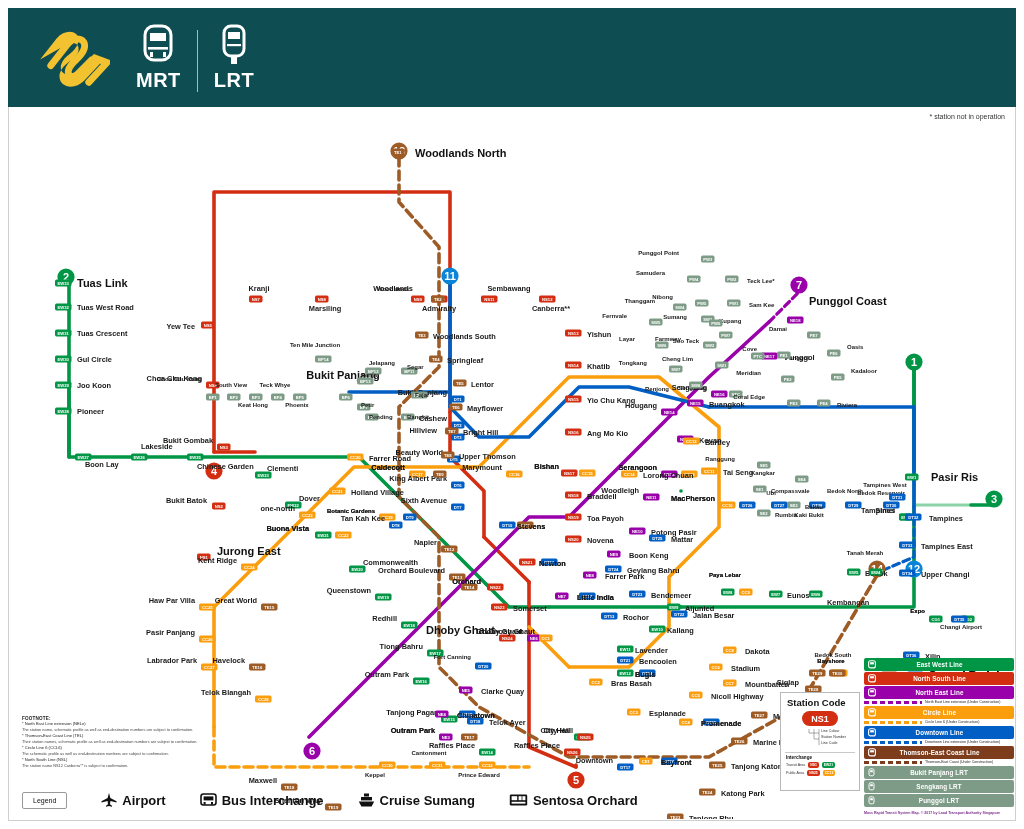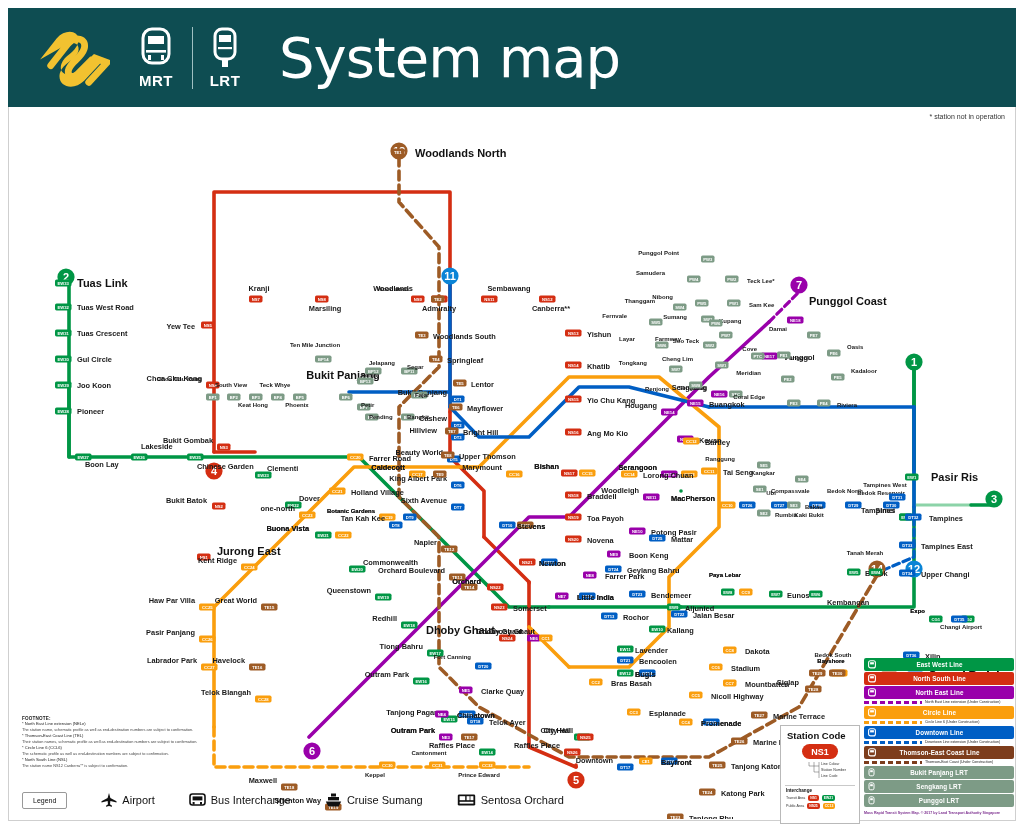--- a/index.html
+++ b/index.html
@@ -6,32 +6,32 @@
   html,body{margin:0;padding:0;background:#ffffff;}
   body{font-family:"Liberation Sans", sans-serif;}
   #page{position:relative;width:1024px;height:829px;background:#fff;overflow:hidden;}
 
   
   #header{position:absolute;left:8px;top:8px;width:1008px;height:99px;background:#0e4d52;display:flex;align-items:center;}
   #logo{margin-left:26px;width:76px;height:58px;flex:none;}
   #modeicons{display:flex;align-items:flex-end;margin-left:26px;}
   .modeblock{display:flex;flex-direction:column;align-items:center;color:#fff;}
   .modeblock svg{display:block;}
-  .modelabel{font-size:15px;font-weight:bold;letter-spacing:.5px;margin-top:2px;color:#fff;}
+  .modelabel{font-size:20px;font-weight:bold;letter-spacing:.5px;margin-top:2px;color:#fff;}
   #modedivider{width:1px;height:62px;background:#9fc0c2;margin:0 16px;}
   #systitle{margin-left:38px;color:#ffffff;font-size:56px;font-weight:normal;letter-spacing:-1px;font-family:"DejaVu Sans", sans-serif;}
 
   
   #map{position:absolute;left:8px;top:107px;width:1008px;height:714px;background:#fff;border:1px solid #cfcfcf;border-top:none;}
   #mapsvg{position:absolute;left:0;top:0;}
 
   .notop{position:absolute;right:10px;top:6px;font-size:7px;color:#333;}
 
   
-  #codebox{position:absolute;left:771px;top:618px;width:80px;height:99px;border:1px solid #b9b9b9;background:#fff;}
+  #codebox{position:absolute;left:771px;top:585px;width:80px;height:99px;border:1px solid #b9b9b9;background:#fff;}
   #codebox .ttl{font-size:9.5px;font-weight:bold;color:#111;padding:4px 0 0 6px;}
   #codebox .nsbadge{margin:3px auto 0 auto;width:36px;height:15px;border-radius:8px;background:#d42e12;color:#fff;font-size:9px;font-weight:bold;display:flex;align-items:center;justify-content:center;}
   #codebox .leadbox{position:relative;height:24px;margin-top:1px;}
   #codebox .lead{position:absolute;font-size:3.6px;color:#333;left:40px;}
   #codebox .hr{height:1px;background:#c9c9c9;margin:1px 4px 2px 4px;}
   #codebox .sub{font-size:4.6px;font-weight:bold;color:#111;padding-left:5px;}
   #codebox .row{display:flex;align-items:center;gap:3px;padding-left:5px;margin-top:2px;font-size:3.6px;color:#333;}
   .minibadge{font-size:3.4px;color:#fff;padding:1px 2px;border-radius:2px;font-weight:bold;}
 
   
@@ -48,21 +48,21 @@
   
   #footnote{position:absolute;left:22px;top:716px;width:250px;color:#222;}
   #footnote .fhead{font-size:4.6px;font-weight:bold;letter-spacing:.2px;}
   #footnote .fline{font-size:4.1px;line-height:1.5;}
   #footnote .fsub{font-size:3.9px;line-height:1.5;color:#444;}
 
   
   #bottombar{position:absolute;left:8px;top:779px;width:1008px;height:42px;display:flex;align-items:center;}
   #legendbtn{margin-left:14px;border:1px solid #999;border-radius:2px;font-size:7px;padding:4px 10px;color:#111;background:#fff;}
   .bitem{display:flex;align-items:center;gap:5px;margin-left:34px;}
-  .bitem .bl{font-size:11px;color:#111;font-weight:normal;}
+  .bitem .bl{font-size:13px;color:#111;font-weight:bold;}
 </style>
 </head>
 <body>
 
 <div id="page">
 
   <div id="header">
     <svg id="logo" viewBox="0 0 100 76">
       <path d="M8 40 L30 12 C42 -2 62 2 58 18 C54 32 40 34 36 46 C32 58 44 64 54 56 L74 36 L92 40 L66 68 C52 82 30 76 34 58 C38 44 54 42 58 30 C62 18 48 14 40 22 Z" fill="#f2c230"></path>
       <path d="M22 48 L44 20 C54 8 70 12 66 26 C62 38 50 42 46 52 C42 62 52 66 60 58 L80 38 L96 44 L72 70" fill="none" stroke="#f2c230" stroke-width="9" stroke-linecap="round"></path>
@@ -84,21 +84,20 @@
         <svg width="32" height="44" viewBox="0 0 32 44">
           <rect x="6" y="3" width="20" height="30" rx="7" fill="none" stroke="#fff" stroke-width="3"></rect>
           <rect x="10" y="9" width="12" height="7" fill="#fff"></rect>
           <rect x="9" y="21" width="14" height="2.2" fill="#fff"></rect>
           <rect x="13" y="34" width="6" height="7" fill="#fff"></rect>
         </svg>
         <span class="modelabel">LRT</span>
       </div>
     </div>
 
-    <div id="systitle">System map</div>
   </div>
 
   <div id="map">
     <div class="notop">* station not in operation</div>
 
     <svg id="mapsvg" width="1006" height="712" viewBox="0 0 1006 712">
       <defs>
         <style>
           .ln{fill:none;stroke-linecap:round;stroke-linejoin:round;}
           .ew{stroke:#009645;stroke-width:3.6;}

